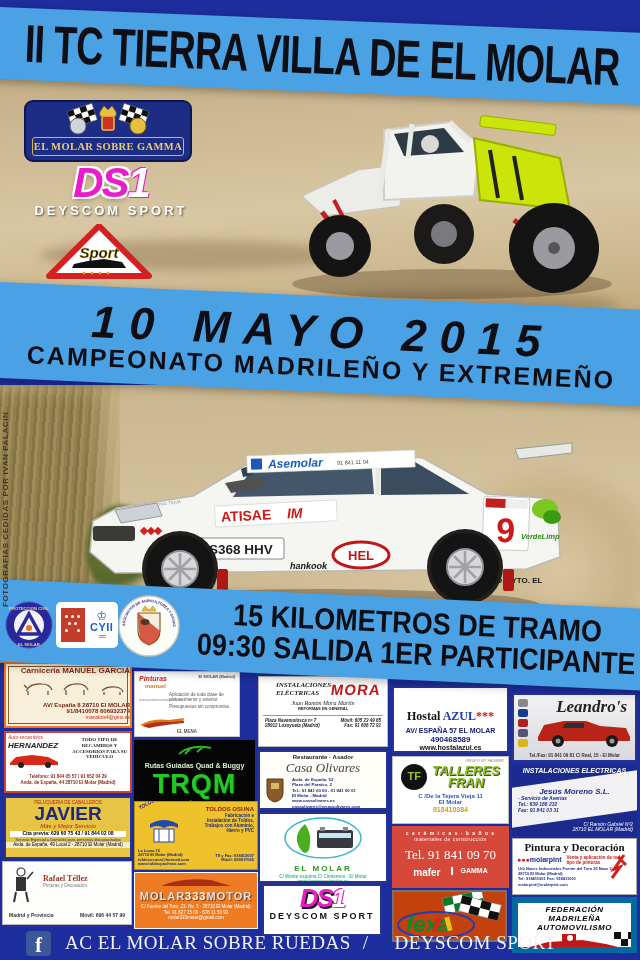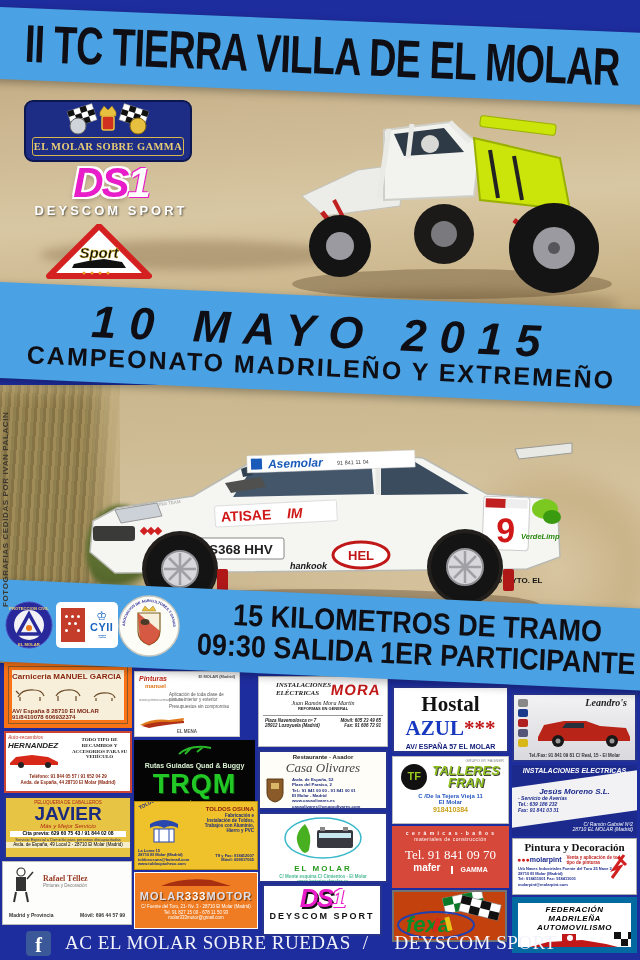--- a/index.html
+++ b/index.html
@@ -62,21 +62,21 @@
   #credit{position:absolute;left:1px;top:372px;height:235px;z-index:7;
     writing-mode:vertical-rl;transform:rotate(180deg);
     font-size:8px;font-weight:bold;color:#3d382e;letter-spacing:.6px;white-space:nowrap;}
   
   .ad{position:absolute;z-index:4;box-sizing:border-box;overflow:hidden;line-height:1.15;}
   .t3{font-size:4px;}.t4{font-size:4.5px;}.t5{font-size:5px;}
   .t6{font-size:6px;}.t7{font-size:7px;}.t8{font-size:8px;}
   .b{font-weight:bold;}.i{font-style:italic;}.ctr{text-align:center;}
   .serif{font-family:"Liberation Serif",serif;}
   #adCarniceria{left:4px;top:662px;width:128px;height:66px;background:#f7efd9;
-    border:8px solid #f97316;outline:1px solid #8a5a2a;outline-offset:-5px;color:#7a2210;text-align:left;}
+    border:2px solid #f97316;outline:1px solid #8a5a2a;outline-offset:-5px;color:#7a2210;text-align:right;}
   #adHernandez{left:4px;top:731px;width:128px;height:62px;background:#fff;border:2px solid #cc4433;color:#222;}
   #adJavier{left:4px;top:796px;width:128px;height:63px;background:#e7c443;border:2px solid #27348e;text-align:center;}
   #adTellez{left:2px;top:861px;width:130px;height:64px;background:#fdfdfb;border:1px solid #bbb;color:#333;}
   #adPinturas{left:134px;top:671px;width:106px;height:66px;background:#fff;border:1px solid #ccc;color:#555;}
   #adTrqm{left:134px;top:740px;width:121px;height:89px;background:#050505;color:#36d42a;text-align:center;}
   #adToldos{left:134px;top:801px;width:124px;height:69px;background:#efc22c;border:1px solid #b89010;color:#1b2a7e;}
   #adMolar333{left:134px;top:872px;width:124px;height:57px;background:#ef7c22;border-radius:0;
     border:1px solid #fff;color:#fff;text-align:center;}
   #adMora{left:258px;top:676px;width:130px;height:71px;background:#fff;border:1px solid #bbb;color:#222;}
   #adCasa{left:258px;top:750px;width:130px;height:60px;background:#fffdf8;border:2px solid #27348e;color:#222;}
@@ -488,21 +488,21 @@
     <div class="t4 b" style="color:#48b890;">C/ Monte esquina C/ Cimientos - El Molar</div>
     <div class="t4 b" style="color:#48b890;">www.bateriaselmolar.es</div>
   </div>
 
   <div id="adDsCard" class="ad">
     <div class="ds-mark"><span>DS</span><span class="sl">1</span></div>
     <div class="ds-sub">DEYSCOM SPORT</div>
   </div>
 
   <div id="adHostal" class="ad">
-    <div class="serif b" style="font-size:21px;margin-top:4px;">
+    <div class="serif b" style="font-size:12px;margin-top:22px;">
       <span>Hostal</span>
       <span style="color:#1838c0;">AZUL</span><span style="color:#c01818;">***</span>
     </div>
     <div class="t7 b" style="color:#14207a;margin-top:3px;">AV/ ESPAÑA 57 EL MOLAR</div>
     <div class="t8 b" style="color:#14207a;">490468589</div>
     <div class="t7 b">www.hostalazul.es</div>
   </div>
 
   <div id="adTalleres" class="ad">
     <div class="t3" style="text-align:right;padding:2px 4px 0;color:#888;">GRUPO BY FAGNER</div>
@@ -515,21 +515,21 @@
     </div>
     <div class="t6 b" style="color:#2858c0;margin-top:3px;">C /De la Tejera Vieja 11</div>
     <div class="t6 b" style="color:#2858c0;">El Molar</div>
     <div class="t7 b" style="color:#c8a018;">918410384</div>
   </div>
 
   <div id="adCeramicas" class="ad">
     <div class="t5 b" style="letter-spacing:1px;margin-top:5px;">c e r á m i c a s   -   b a ñ o s</div>
     <div class="t5" style="letter-spacing:.5px;">materiales de construcción</div>
     <div class="serif" style="font-size:13px;margin-top:5px;">Tel. 91 841 09 70</div>
-    <div style="display:flex;justify-content:center;gap:10px;align-items:flex-end;">
+    <div style="display:flex;justify-content:center;gap:10px;margin-top:5px;align-items:flex-start;">
       <span class="b" style="font-size:10px;">mafer</span>
       <span class="t7 b" style="border-left:2px solid #fff;padding-left:8px;">GAMMA</span>
     </div>
   </div>
 
   <div id="adFexa" class="ad">
     <svg width="111" height="48" viewBox="0 0 111 48">
       <g transform="rotate(-12 70 12)">
         <rect x="50" y="2" width="40" height="16" fill="#fff" stroke="#888" stroke-width=".5"></rect>
         <g fill="#0a7a28">
@@ -549,21 +549,21 @@
           </g>
       </g>
       <ellipse cx="42" cy="33" rx="38" ry="13" fill="none" stroke="#2040b0" stroke-width="2"></ellipse>
       <text x="12" y="40" font-size="22" font-weight="900" font-style="italic" fill="#0a8a28">fexa</text>
       <rect x="40" y="26" width="5" height="14" fill="#d82818" transform="rotate(18 42 33)"></rect>
       <rect x="52" y="25" width="5" height="14" fill="#e8c018" transform="rotate(-14 54 32)"></rect>
     </svg>
   </div>
 
   <div id="adLeandros" class="ad">
-    <div class="serif i b" style="font-size:10px;text-align:right;padding:2px 8px 0;">Leandro's</div>
+    <div class="serif i b" style="font-size:17px;text-align:right;padding:2px 8px 0;">Leandro's</div>
     <div style="position:absolute;left:4px;top:4px;display:flex;flex-direction:column;gap:2px;">
       <span style="width:10px;height:8px;background:#888;border-radius:2px;"></span>
       <span style="width:10px;height:8px;background:#1a3a8c;border-radius:2px;"></span>
       <span style="width:10px;height:8px;background:#b02020;border-radius:2px;"></span>
       <span style="width:10px;height:8px;background:#557;border-radius:2px;"></span>
       <span style="width:10px;height:8px;background:#d8b818;border-radius:2px;"></span>
     </div>
     <svg style="position:absolute;left:20px;top:16px;" width="100" height="36" viewBox="0 0 100 36">
       <path d="M4,26 L10,14 L30,10 L52,10 L66,15 L92,17 L96,26 L96,30 L4,30 Z" fill="#b82418"></path>
       <polygon points="32,12 50,12 50,17 28,17" fill="#26303a"></polygon>

